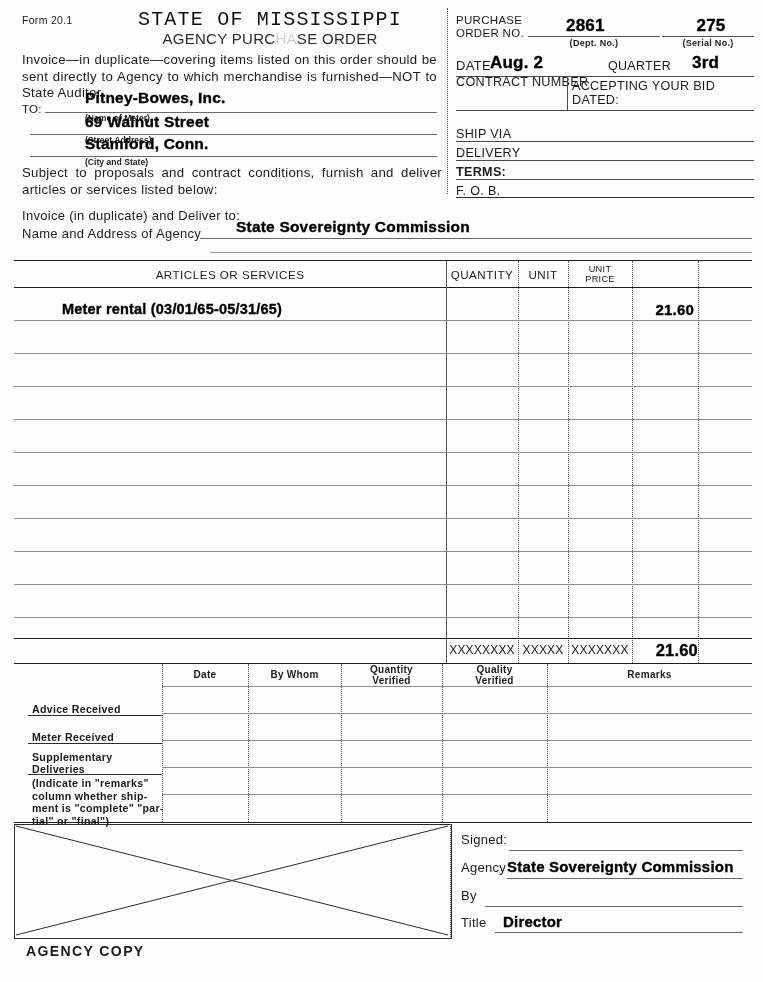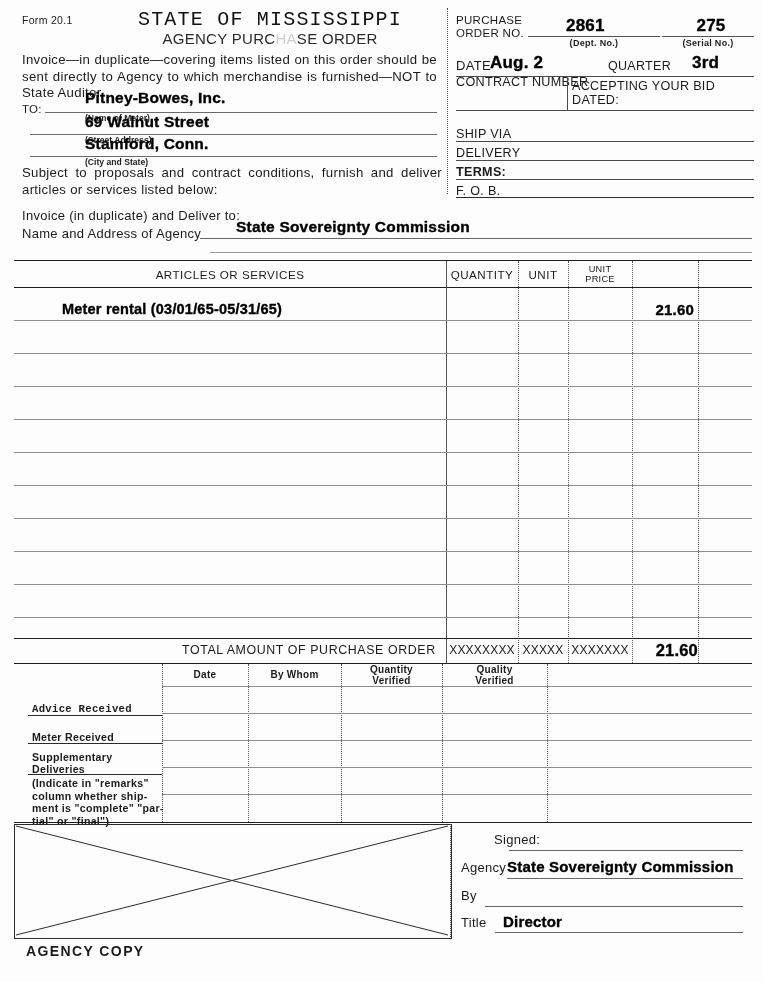--- a/index.html
+++ b/index.html
@@ -505,56 +505,56 @@
     <div class="hline" style="top:257px;"></div>
     <div class="hline" style="top:290px;"></div>
     <div class="hline" style="top:323px;"></div>
     <div class="hline" style="top:356px;"></div>
     <div class="hline" style="top:377px; border-bottom:1.3px solid #1e1e1e;"></div>
 
     <div class="item-desc typed" style="top:40px;">Meter rental (03/01/65-05/31/65)</div>
     <div class="item-amt typed" style="left:618px; top:40px; width:62px;">21.60</div>
 
     <div class="total-row" style="top:378px;">
-      <div class="total-label printed">TOTAL AMOUNT OF PURCHASE ORDER</div>
       <div class="xfill printed" style="left:432px; width:72px;">XXXXXXXX</div>
       <div class="xfill printed" style="left:504px; width:50px;">XXXXX</div>
       <div class="xfill printed" style="left:554px; width:64px;">XXXXXXX</div>
       <div class="total-amt typed" style="left:618px; width:66px;">21.60</div>
     </div>
   </div>
 
   <div class="verif">
 
     <div class="verif-head">
       <div class="vh printed" style="left:148px; width:86px;">Date</div>
       <div class="vh printed" style="left:234px; width:93px;">By Whom</div>
       <div class="vh printed" style="left:327px; width:101px; flex-direction:column;">
         <span>Quantity</span>
         <span>Verified</span>
       </div>
       <div class="vh printed" style="left:428px; width:105px; flex-direction:column;">
         <span>Quality</span>
         <span>Verified</span>
       </div>
+      <div class="vh printed" style="left:533px; width:205px;">Remarks</div>
     </div>
 
     <div class="verif-vline" style="left:148px;"></div>
     <div class="verif-vline" style="left:234px;"></div>
     <div class="verif-vline" style="left:327px;"></div>
     <div class="verif-vline" style="left:428px;"></div>
     <div class="verif-vline" style="left:533px;"></div>
 
     <div class="verif-hline" style="top:22px;"></div>
     <div class="verif-hline" style="top:49px;"></div>
     <div class="verif-hline" style="top:76px;"></div>
     <div class="verif-hline" style="top:103px;"></div>
     <div class="verif-hline" style="top:130px;"></div>
 
-    <div class="verif-rowlabel printed" style="top:40px;font-family:Liberation Mono, monospace;">Advice Received</div>
+    <div class="verif-rowlabel printed" style="top:40px;">Advice Received</div>
     <div class="verif-left-rule" style="top:51px;"></div>
 
     <div class="verif-rowlabel printed" style="top:68px;">Meter Received</div>
     <div class="verif-left-rule" style="top:79px;"></div>
 
     <div class="verif-rowlabel printed" style="top:88px;">
       <span>Supplementary</span><br>
       <span>Deliveries</span>
     </div>
     <div class="verif-left-rule" style="top:110px;"></div>
@@ -568,21 +568,21 @@
   </div>
 
   <div class="xbox">
     <svg width="434" height="111" viewBox="0 0 434 111">
       <line x1="1" y1="1" x2="433" y2="110" stroke="#2b2b2b" stroke-width="1"></line>
       <line x1="1" y1="110" x2="433" y2="1" stroke="#2b2b2b" stroke-width="1"></line>
     </svg>
   </div>
 
   <div class="sigbox">
-    <div class="sig-label printed" style="top:8px;margin-left:33px;">Signed:</div>
+    <div class="sig-label printed" style="top:8px;">Signed:</div>
     <div class="sig-rule" style="left:58px; top:26px; width:234px;"></div>
 
     <div class="sig-label printed" style="top:36px;">Agency</div>
     <div class="sig-val typed" style="left:56px; top:34px;">State Sovereignty Commission</div>
     <div class="sig-rule" style="left:56px; top:54px; width:236px;"></div>
 
     <div class="sig-label printed" style="top:64px;">By</div>
     <div class="sig-rule" style="left:34px; top:82px; width:258px;"></div>
 
     <div class="sig-label printed" style="top:91px;">Title</div>

